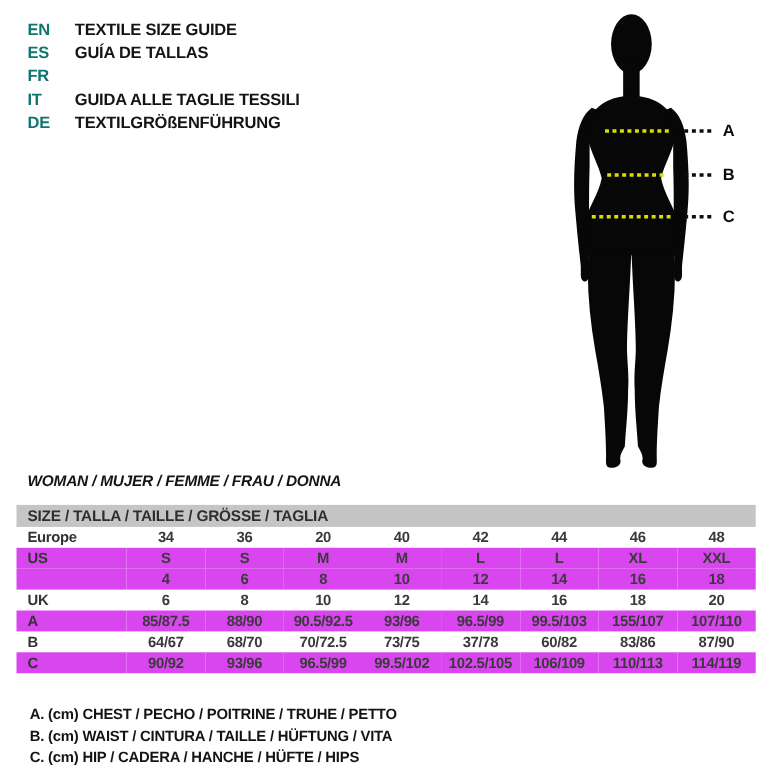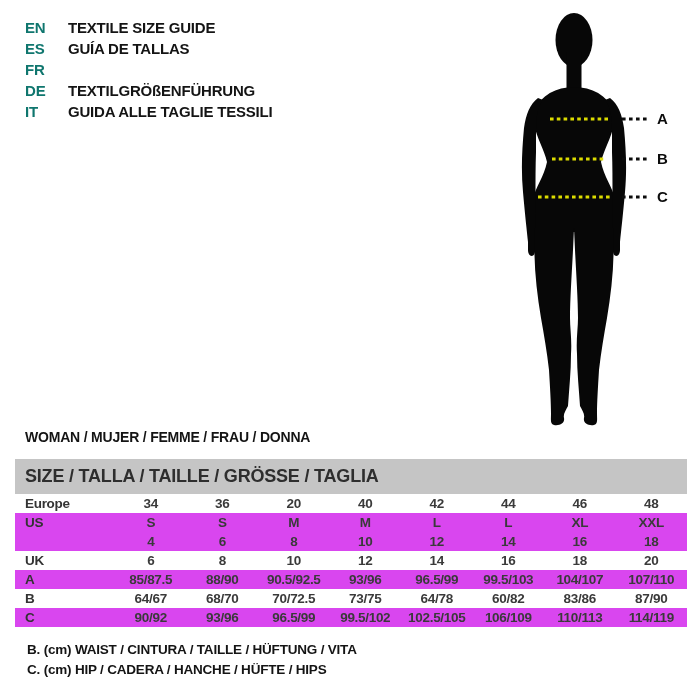--- a/index.html
+++ b/index.html
@@ -16,31 +16,31 @@
 
   
   .figure { position:absolute; left:490px; top:10px; }
   .dash-y { stroke:#dcdc00; stroke-width:3.2; stroke-dasharray:3.6 3.2; }
   .dash-b { stroke:#0c0c0c; stroke-width:3.2; stroke-dasharray:3.6 3.4; }
   .marker-label { font-family:"Liberation Sans", sans-serif; font-size:15px; font-weight:bold; fill:#0c0c0c; }
 
   
   .section-label {
     position:absolute; left:25px; top:429px;
-    font-size:14px; font-weight:bold; letter-spacing:-0.2px; color:#141414; white-space:nowrap;
+    font-size:14px; font-weight:bold; letter-spacing:-0.2px; color:#141414; white-space:nowrap;font-style:italic;
   }
 
   
   .size-table {
     position:absolute; left:15px; top:459px; width:672px;
     border-collapse:collapse; table-layout:fixed;
   }
   .size-table th {
-    background:#c5c5c5; height:35px; padding:0 0 0 10px;
-    font-size:18px; font-weight:bold; letter-spacing:-0.2px; text-align:left;
+    background:#c5c5c5; height:20px; padding:0 0 0 10px;
+    font-size:14px; font-weight:bold; letter-spacing:-0.2px; text-align:left;
     color:#2e2e2e; white-space:nowrap;
   }
   .size-table td {
     height:19px; padding:0; text-align:center;
     font-size:13.5px; font-weight:bold; letter-spacing:-0.3px; color:#3a3a3a; white-space:nowrap;
   }
   .size-table td.row-label { text-align:left; padding-left:10px; color:#333;margin-top:40px; }
   .size-table tr.shaded { background:#d946ef; }
 
   
@@ -61,26 +61,26 @@
         <span class="lang-text">TEXTILE SIZE GUIDE</span>
       </div>
       <div class="lang-row">
         <span class="lang-code">ES</span>
         <span class="lang-text">GUÍA DE TALLAS</span>
       </div>
       <div class="lang-row">
         <span class="lang-code">FR</span>
       </div>
       <div class="lang-row">
+        <span class="lang-code">IT</span>
+        <span class="lang-text">GUIDA ALLE TAGLIE TESSILI</span>
+      </div>
+      <div class="lang-row">
         <span class="lang-code">DE</span>
         <span class="lang-text">TEXTILGRÖßENFÜHRUNG</span>
-      </div>
-      <div class="lang-row">
-        <span class="lang-code">IT</span>
-        <span class="lang-text">GUIDA ALLE TAGLIE TESSILI</span>
       </div>
     </div>
 
   <svg class="figure" width="210" height="420" viewBox="0 0 210 420">
     <g fill="#070707">
       <ellipse cx="84" cy="30" rx="18.5" ry="27"></ellipse>
       <rect x="76.5" y="42" width="15" height="38"></rect>
       <path d="M 44,101 C 51,85 66,77 84,77 C 102,77 117,85 124,101
                C 126,106 125,111 124,114 C 121,129 114,139 111,152
                C 114,167 122,176 126,191 C 127,201 126,212 124,222
@@ -177,46 +177,47 @@
           <td>20</td>
         </tr>
         <tr class="shaded">
           <td class="row-label">A</td>
           <td>85/87.5</td>
           <td>88/90</td>
           <td>90.5/92.5</td>
           <td>93/96</td>
           <td>96.5/99</td>
           <td>99.5/103</td>
-          <td>104/107</td>
+          <td>155/107</td>
           <td>107/110</td>
         </tr>
         <tr>
           <td class="row-label">B</td>
           <td>64/67</td>
           <td>68/70</td>
           <td>70/72.5</td>
           <td>73/75</td>
-          <td>64/78</td>
+          <td>37/78</td>
           <td>60/82</td>
           <td>83/86</td>
           <td>87/90</td>
         </tr>
         <tr class="shaded">
           <td class="row-label">C</td>
           <td>90/92</td>
           <td>93/96</td>
           <td>96.5/99</td>
           <td>99.5/102</td>
           <td>102.5/105</td>
           <td>106/109</td>
           <td>110/113</td>
           <td>114/119</td>
         </tr>
       </tbody>
   </table>
 
   <div class="legend" id="legend">
+      <div class="legend-line">A. (cm) CHEST / PECHO / POITRINE / TRUHE / PETTO</div>
       <div class="legend-line">B. (cm) WAIST / CINTURA / TAILLE / HÜFTUNG / VITA</div>
       <div class="legend-line">C. (cm) HIP / CADERA / HANCHE / HÜFTE / HIPS</div>
     </div>
 
 </div>
 
 </body></html>

